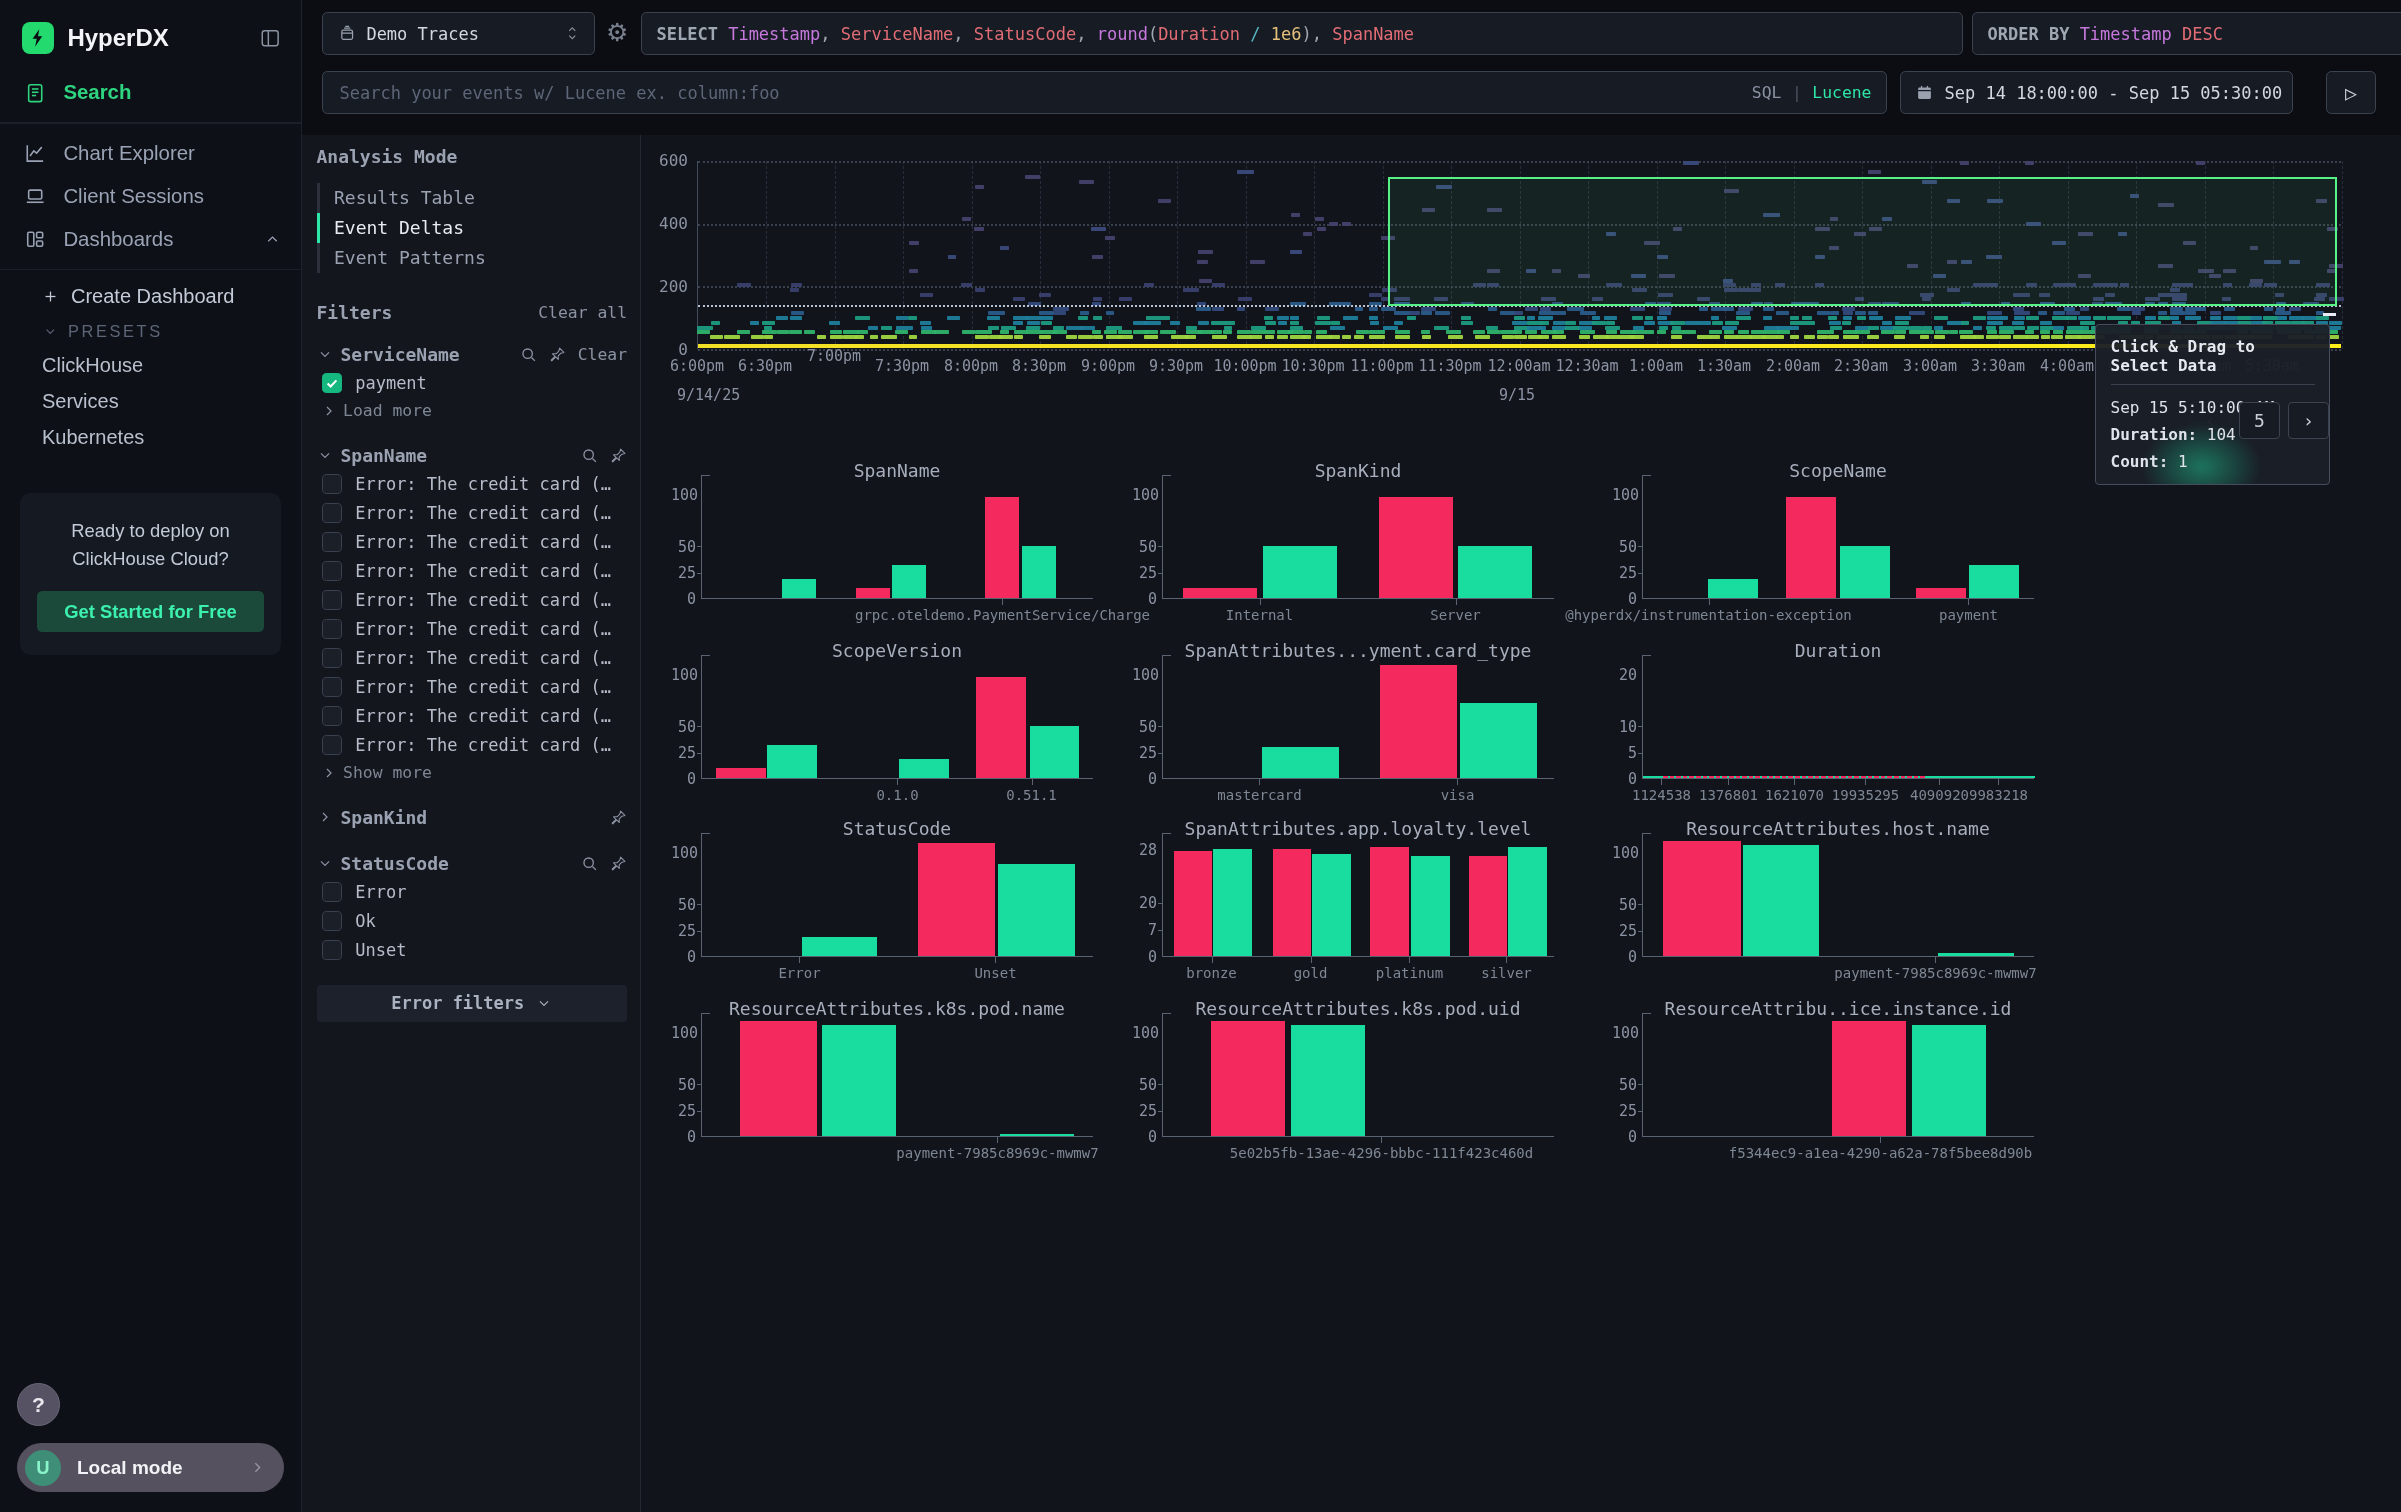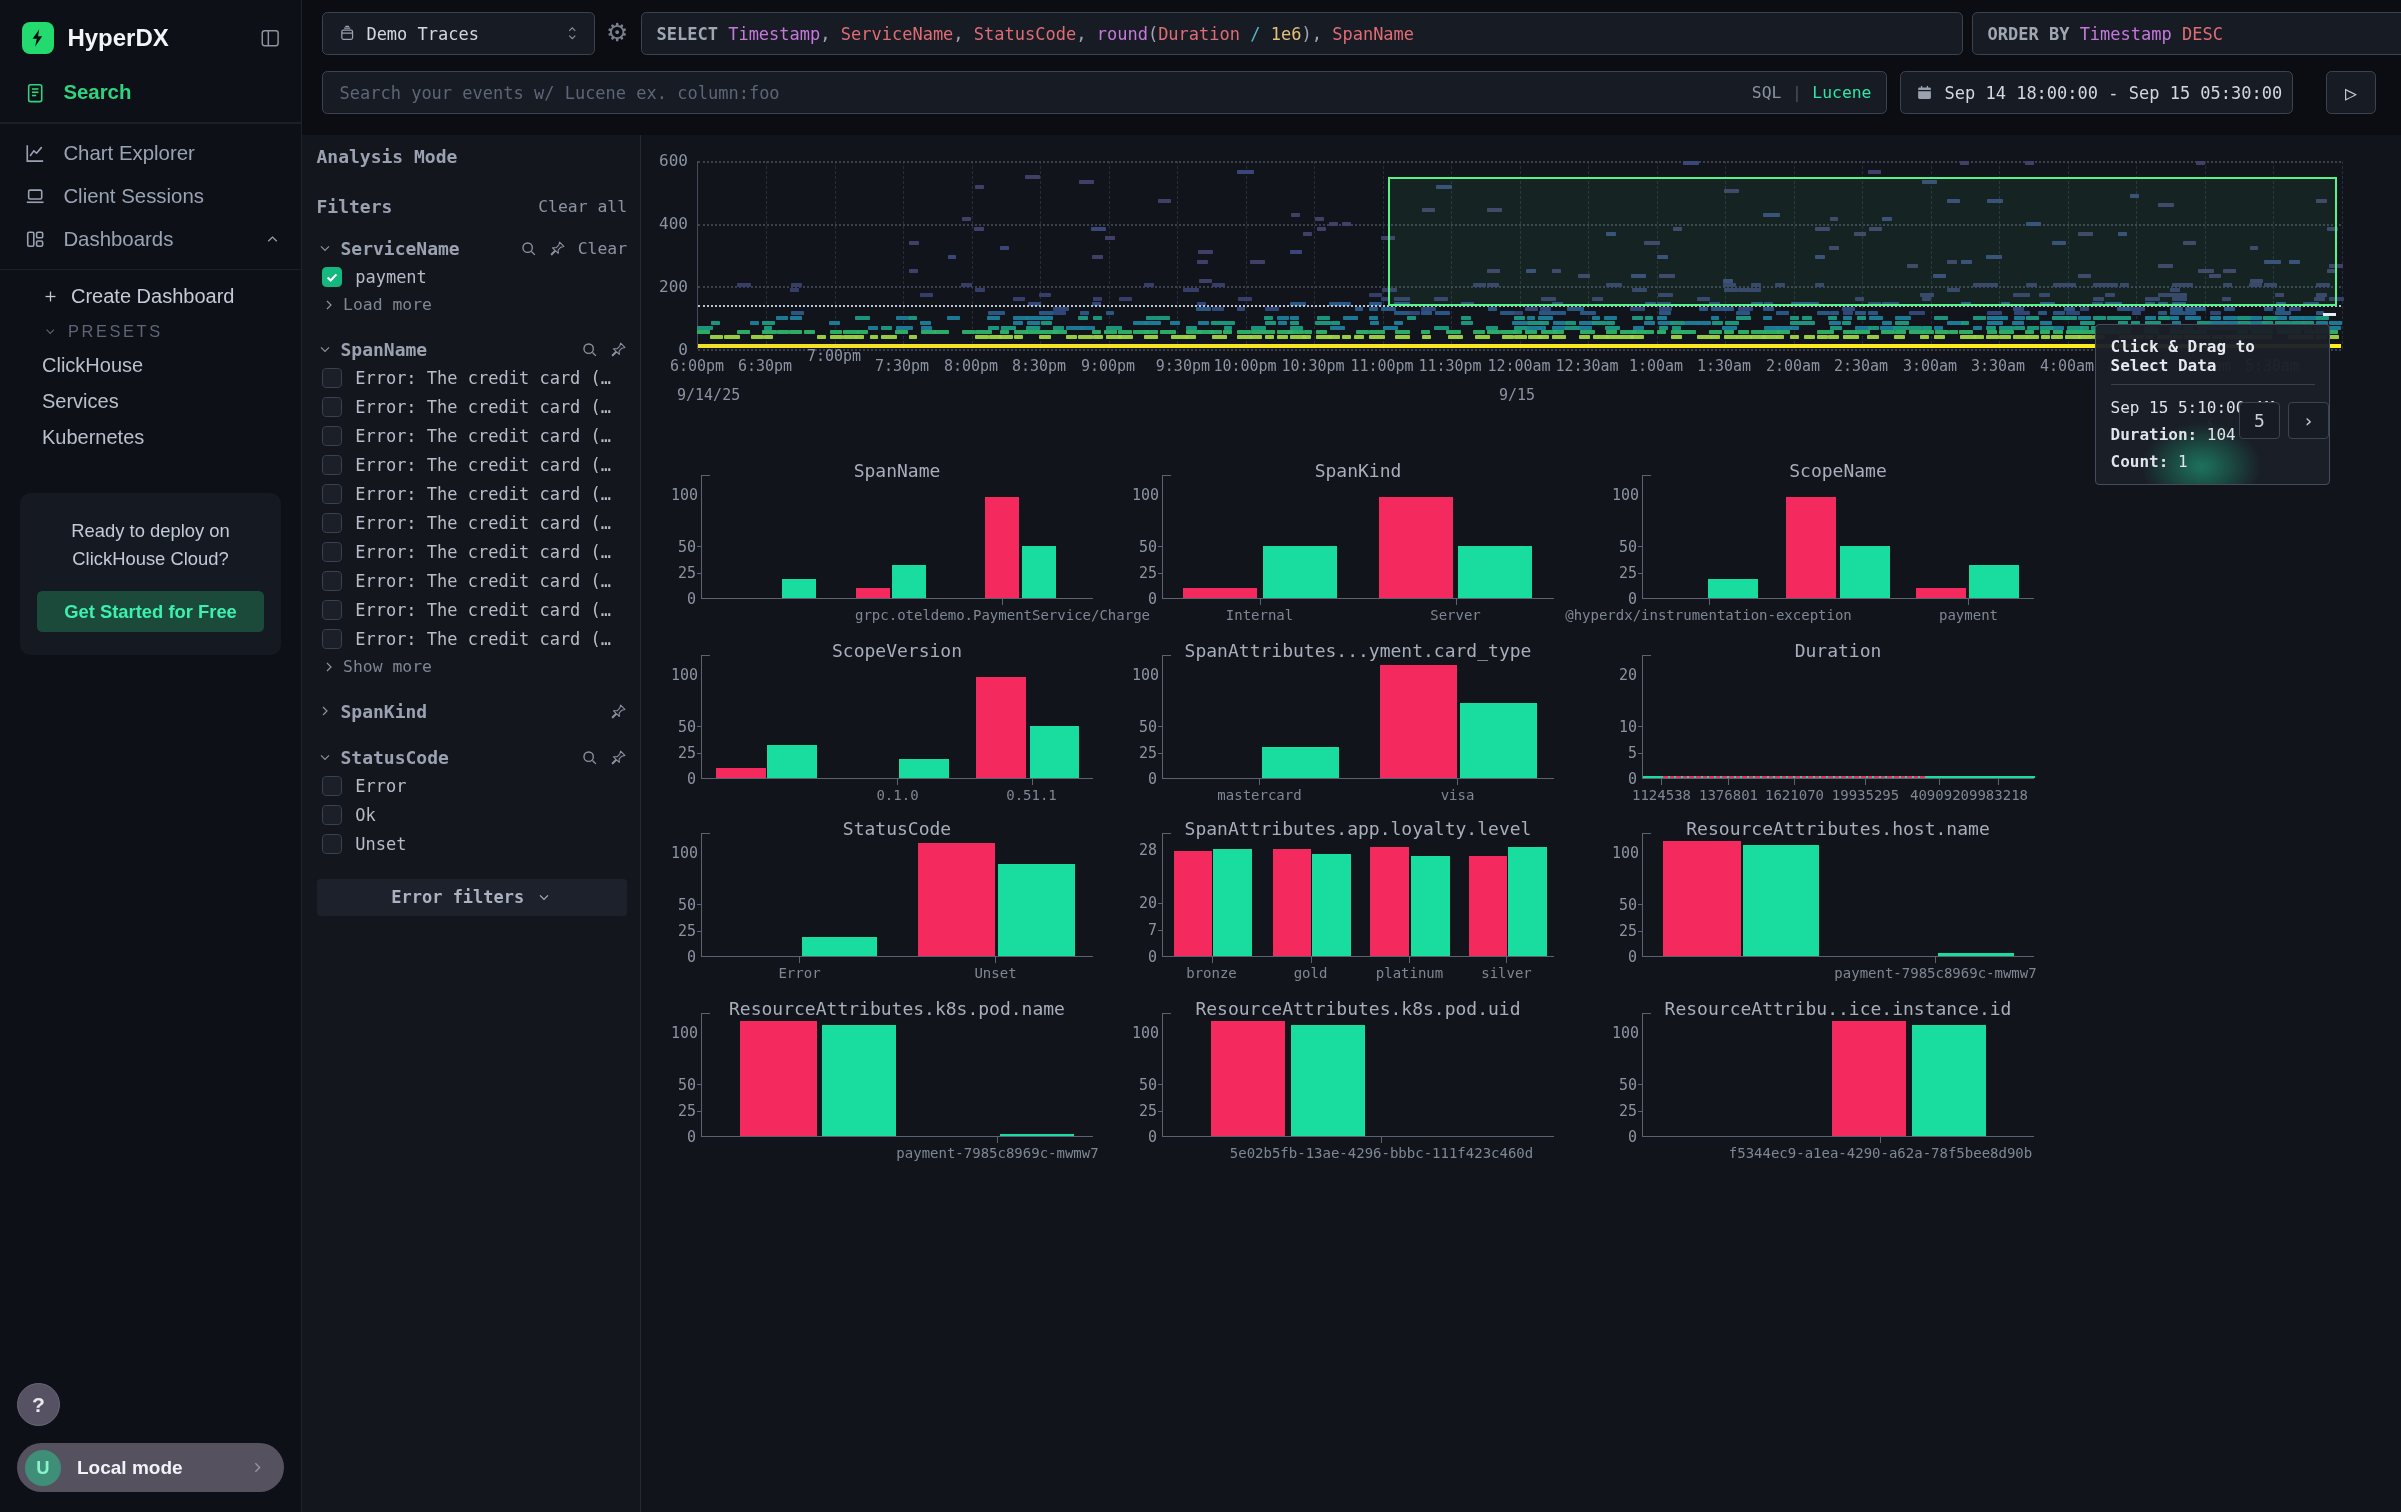--- a/index.html
+++ b/index.html
@@ -274,20 +274,25 @@
           <rect x="15.2" y="2.5" width="1.8" height="4" rx="0.9" fill="#9aa1af"></rect>
         </svg>
     </span>
     <span>Sep 14 18:00:00 - Sep 15 05:30:00</span>
   </div>
   <div class="tb-box run-btn">▷</div>
 </header>
 
 <section class="filters-panel">
   <div class="panel-h">Analysis Mode</div>
+  <div class="am-options">
+    <div class="am-opt">Results Table</div>
+    <div class="am-opt active">Event Deltas</div>
+    <div class="am-opt">Event Patterns</div>
+  </div>
   <div class="filters-head">
     <span class="panel-h">Filters</span>
     <span class="clear-all">Clear all</span>
   </div>
   <div>
       <div class="fgroup">
         <div class="fghead">
           <span class="fgchev">
             <svg viewBox="0 0 24 24" width="16" height="16" fill="none" stroke="currentColor" stroke-width="1.8">
               <polyline points="6,9.5 12,15.5 18,9.5"></polyline>
@@ -1133,21 +1138,21 @@
         <div class="cursor-dash" style="top: 152px;"></div>
       </div>
     <div>
         <div class="hm-xlabel" style="left: 22px; top: 222px;">6:00pm</div>
         <div class="hm-xlabel" style="left: 90px; top: 222px;">6:30pm</div>
         <div class="hm-xlabel" style="left: 159px; top: 212px; text-align: center;">7:00pm</div>
         <div class="hm-xlabel" style="left: 227px; top: 222px;">7:30pm</div>
         <div class="hm-xlabel" style="left: 296px; top: 222px;">8:00pm</div>
         <div class="hm-xlabel" style="left: 364px; top: 222px;">8:30pm</div>
         <div class="hm-xlabel" style="left: 433px; top: 222px;">9:00pm</div>
-        <div class="hm-xlabel" style="left: 501px; top: 222px; text-align: right;">9:30pm</div>
+        <div class="hm-xlabel" style="left: 501px; top: 222px;">9:30pm</div>
         <div class="hm-xlabel" style="left: 570px; top: 222px;">10:00pm</div>
         <div class="hm-xlabel" style="left: 638px; top: 222px;">10:30pm</div>
         <div class="hm-xlabel" style="left: 707px; top: 222px;">11:00pm</div>
         <div class="hm-xlabel" style="left: 775px; top: 222px;">11:30pm</div>
         <div class="hm-xlabel" style="left: 844px; top: 222px;">12:00am</div>
         <div class="hm-xlabel" style="left: 912px; top: 222px;">12:30am</div>
         <div class="hm-xlabel" style="left: 981px; top: 222px;">1:00am</div>
         <div class="hm-xlabel" style="left: 1049px; top: 222px;">1:30am</div>
         <div class="hm-xlabel" style="left: 1118px; top: 222px;">2:00am</div>
         <div class="hm-xlabel" style="left: 1186px; top: 222px;">2:30am</div>

